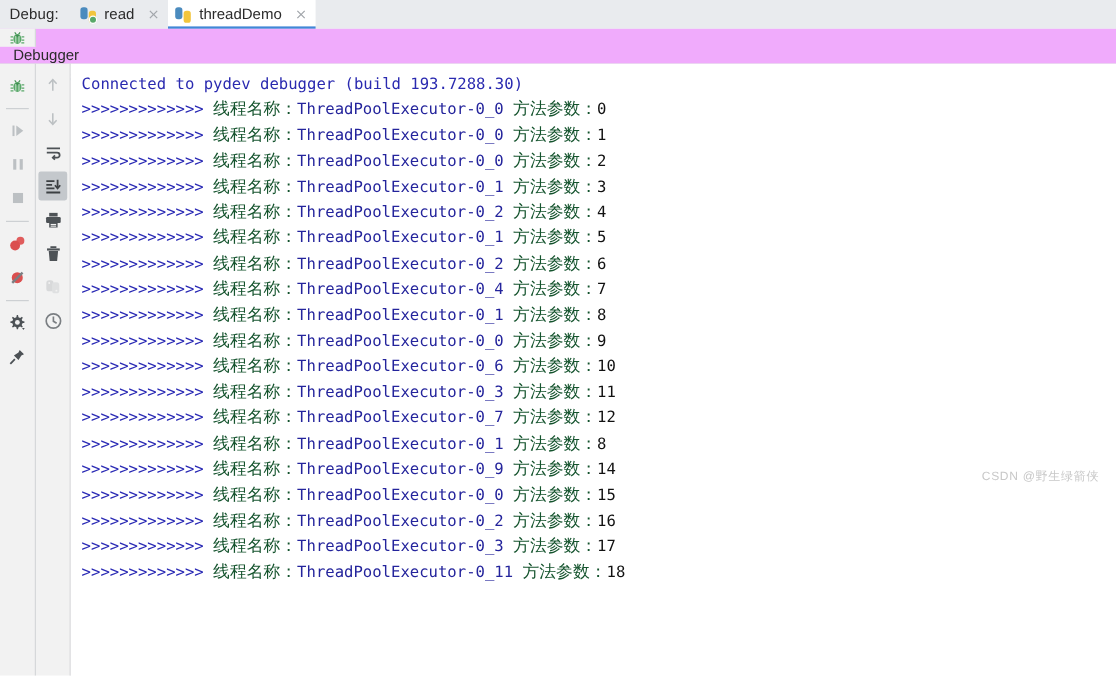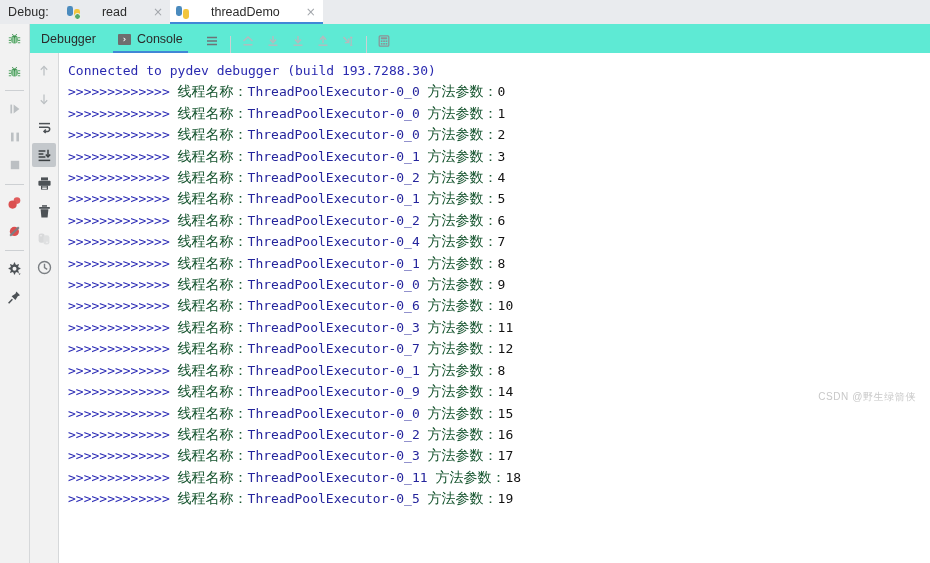--- a/index.html
+++ b/index.html
@@ -16,21 +16,21 @@
   .tabstrip{
     position:absolute;left:0;top:0;width:930px;height:24px;
     background:#e9ebee;
     display:flex;align-items:center;
   }
   .debug-label{
     padding-left:8px;padding-right:12px;
     font-size:12.5px;color:#2b2b2b;letter-spacing:.1px;
   }
   .ftab{
-    height:24px;display:flex;align-items:center;gap:22px;
+    height:24px;display:flex;align-items:center;gap:7px;
     padding:0 7px 0 6px;position:relative;cursor:default;
     font-size:12.5px;color:#2b2b2b;
   }
   .ftab.active{background:#ffffff;}
   .ftab.active:after{
     content:"";position:absolute;left:0;right:0;bottom:0;height:2px;
     background:#4187d6;
   }
   .tab-close{
     color:#a2a6ab;font-size:12px;line-height:1;margin-left:4px;
@@ -43,22 +43,22 @@
   .pyicon .pb{left:0;top:0;background:#4b8bbe;}
   .pyicon .py{right:0;bottom:0;background:#f2c53d;}
   .pyicon .dot{
     position:absolute;right:-1px;bottom:-1px;width:5px;height:5px;border-radius:50%;
     background:#59a869;border:1px solid #ffffff;
   }
 
   
   .toolrow{
     position:absolute;left:0;top:24px;width:930px;height:29px;
-    background:#5eead4;border-bottom:1px solid #c9cccf;
-    display:flex;align-items:flex-end;
+    background:#f0abfc;border-bottom:1px solid #c9cccf;
+    display:flex;align-items:flex-start;flex-direction:column;
   }
   .bug-cell{
     width:29px;height:29px;display:flex;align-items:center;justify-content:center;
     background:#f2f2f2;border-right:1px solid #d6d8da;
   }
   .ttab{
     height:28px;display:flex;align-items:center;gap:6px;
     padding:0 11px;position:relative;font-size:12.5px;color:#2b2b2b;cursor:default;
   }
   .ttab:first-of-type{margin-left:6px;}
@@ -376,20 +376,19 @@
           <div class="line"><span class="arrows">&gt;&gt;&gt;&gt;&gt;&gt;&gt;&gt;&gt;&gt;&gt;&gt;&gt;</span> <span class="cjk">线程名称：</span><span class="tname">ThreadPoolExecutor-0_0</span> <span class="cjk">方法参数：</span><span class="num">9</span></div>
           <div class="line"><span class="arrows">&gt;&gt;&gt;&gt;&gt;&gt;&gt;&gt;&gt;&gt;&gt;&gt;&gt;</span> <span class="cjk">线程名称：</span><span class="tname">ThreadPoolExecutor-0_6</span> <span class="cjk">方法参数：</span><span class="num">10</span></div>
           <div class="line"><span class="arrows">&gt;&gt;&gt;&gt;&gt;&gt;&gt;&gt;&gt;&gt;&gt;&gt;&gt;</span> <span class="cjk">线程名称：</span><span class="tname">ThreadPoolExecutor-0_3</span> <span class="cjk">方法参数：</span><span class="num">11</span></div>
           <div class="line"><span class="arrows">&gt;&gt;&gt;&gt;&gt;&gt;&gt;&gt;&gt;&gt;&gt;&gt;&gt;</span> <span class="cjk">线程名称：</span><span class="tname">ThreadPoolExecutor-0_7</span> <span class="cjk">方法参数：</span><span class="num">12</span></div>
           <div class="line"><span class="arrows">&gt;&gt;&gt;&gt;&gt;&gt;&gt;&gt;&gt;&gt;&gt;&gt;&gt;</span> <span class="cjk">线程名称：</span><span class="tname">ThreadPoolExecutor-0_1</span> <span class="cjk">方法参数：</span><span class="num">8</span></div>
           <div class="line"><span class="arrows">&gt;&gt;&gt;&gt;&gt;&gt;&gt;&gt;&gt;&gt;&gt;&gt;&gt;</span> <span class="cjk">线程名称：</span><span class="tname">ThreadPoolExecutor-0_9</span> <span class="cjk">方法参数：</span><span class="num">14</span></div>
           <div class="line"><span class="arrows">&gt;&gt;&gt;&gt;&gt;&gt;&gt;&gt;&gt;&gt;&gt;&gt;&gt;</span> <span class="cjk">线程名称：</span><span class="tname">ThreadPoolExecutor-0_0</span> <span class="cjk">方法参数：</span><span class="num">15</span></div>
           <div class="line"><span class="arrows">&gt;&gt;&gt;&gt;&gt;&gt;&gt;&gt;&gt;&gt;&gt;&gt;&gt;</span> <span class="cjk">线程名称：</span><span class="tname">ThreadPoolExecutor-0_2</span> <span class="cjk">方法参数：</span><span class="num">16</span></div>
           <div class="line"><span class="arrows">&gt;&gt;&gt;&gt;&gt;&gt;&gt;&gt;&gt;&gt;&gt;&gt;&gt;</span> <span class="cjk">线程名称：</span><span class="tname">ThreadPoolExecutor-0_3</span> <span class="cjk">方法参数：</span><span class="num">17</span></div>
           <div class="line"><span class="arrows">&gt;&gt;&gt;&gt;&gt;&gt;&gt;&gt;&gt;&gt;&gt;&gt;&gt;</span> <span class="cjk">线程名称：</span><span class="tname">ThreadPoolExecutor-0_11</span> <span class="cjk">方法参数：</span><span class="num">18</span></div>
-          <div class="line"><span class="arrows">&gt;&gt;&gt;&gt;&gt;&gt;&gt;&gt;&gt;&gt;&gt;&gt;&gt;</span> <span class="cjk">线程名称：</span><span class="tname">ThreadPoolExecutor-0_5</span> <span class="cjk">方法参数：</span><span class="num">19</span></div>
         </div>
     </div>
   </div>
 
   <div class="watermark">CSDN @野生绿箭侠</div>
 
 </div>
 
 </body></html>

